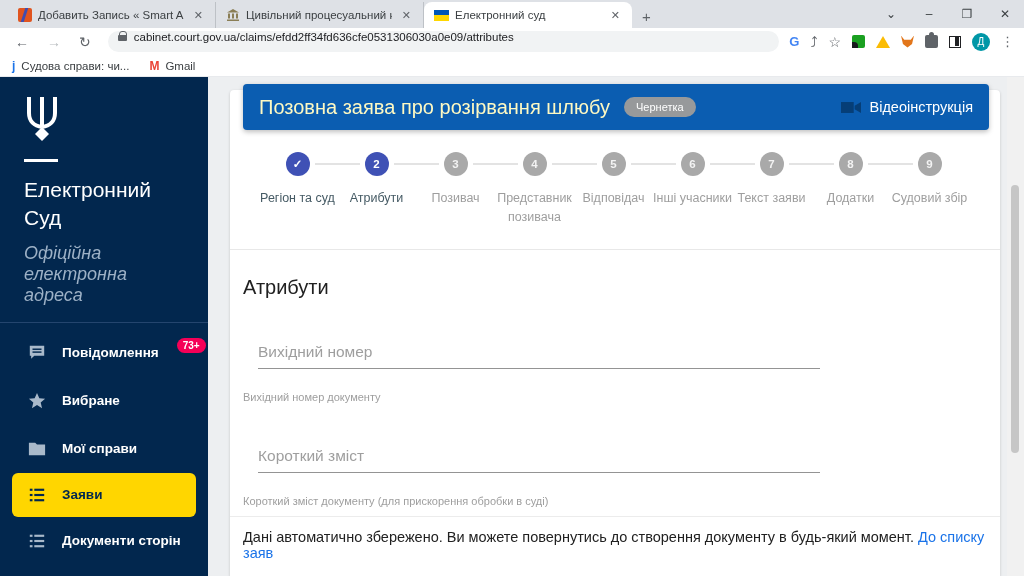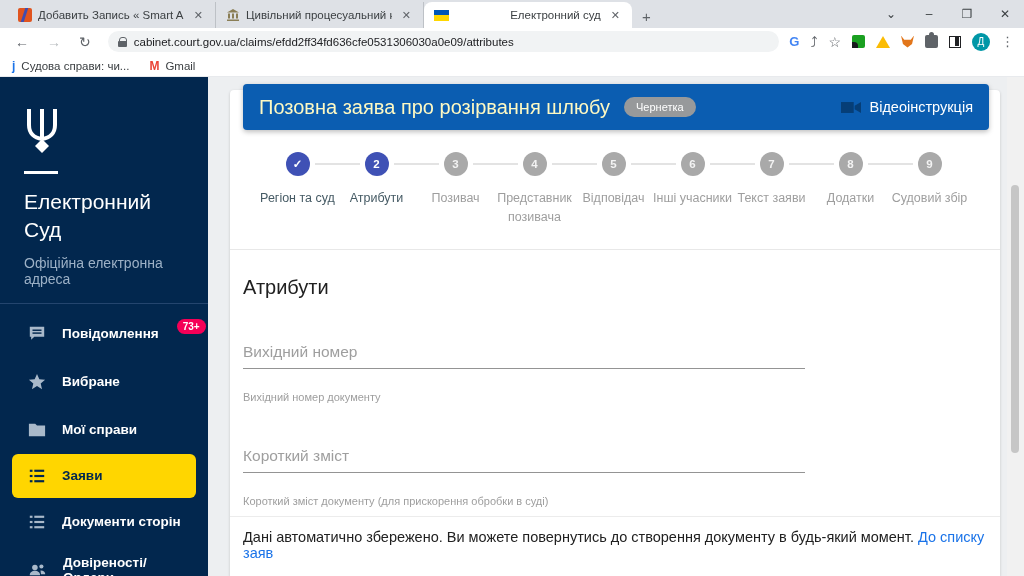--- a/index.html
+++ b/index.html
@@ -3,37 +3,37 @@
 <meta charset="utf-8">
 <style>
   * { margin:0; padding:0; box-sizing:border-box; }
   html,body { width:1024px; height:576px; overflow:hidden;
     font-family:"Liberation Sans", sans-serif; background:#dee1e6; }
 
   
   .tabstrip { height:28px; background:#dee1e6; display:flex; align-items:flex-end; position:relative; }
   .tab { display:flex; align-items:center; gap:6px; width:208px; height:26px;
     padding:0 8px 0 10px; font-size:11.5px; color:#3c4043; border-right:1px solid #bdc1c6; }
-  .tab.active { background:#ffffff; border-radius:8px 8px 0 0; border-right:none;text-align:right; }
+  .tab.active { background:#ffffff; border-radius:8px 8px 0 0; border-right:none; }
   .tab .title { flex:1; white-space:nowrap; overflow:hidden; }
   .tab .x { color:#5f6368; font-size:11px; padding:2px 4px; border-radius:50%; }
   .favicon { width:14px; height:14px; flex:0 0 auto; display:inline-block; }
   .fav-smart { background:#e0541f; border-radius:2px; position:relative; overflow:hidden; }
   .fav-smart:before { content:""; position:absolute; left:5px; top:0; width:3px; height:14px; background:#3f4db0; transform:skewX(-18deg);}
   .fav-flag { width:15px; height:11px; }
   .fav-flag .b { height:5.5px; background:#0057b7; } .fav-flag .y { height:5.5px; background:#ffd700; }
   .newtab { font-size:15px; color:#5f6368; padding:0 10px 3px 10px; }
   .wincontrols { position:absolute; right:0; top:0; height:28px; display:flex; align-items:center; }
   .wincontrols span { width:38px; text-align:center; font-size:12px; color:#3c4043; }
 
   .addressbar { height:27px; background:#ffffff; display:flex; align-items:center; padding:0 8px; gap:4px; }
   .navbtn { font-size:14px; color:#5f6368; padding:0 7px; }
   .navbtn.disabled { color:#b8bcbf; }
   .urlpill { flex:1; height:21px; background:#f1f3f4; border-radius:11px; display:flex;
-    align-items:center; padding:0 10px; gap:7px; margin:0 6px; }
+    padding:0 10px; gap:7px; margin:0 6px; }
   .lock { width:9px; height:10px; position:relative; }
   .lock:before{ content:""; position:absolute; left:1.5px; top:0; width:6px; height:6px; border:1.5px solid #5f6368; border-radius:3px 3px 0 0;}
   .lock:after{ content:""; position:absolute; left:0; top:4px; width:9px; height:6px; background:#5f6368; border-radius:1px;}
   .url { font-size:11.5px; color:#202124; }
   .abicons { display:flex; align-items:center; gap:11px; padding-right:2px; }
   .g-icon { color:#4285f4; font-weight:bold; font-size:13px; }
   .star-o { color:#5f6368; font-size:14px; }
   .ext-cast { width:13px; height:13px; background:#1aa021; border-radius:2px; position:relative; }
   .ext-cast:before { content:""; position:absolute; left:0; bottom:0; width:6px; height:6px; background:#17191c; border-radius:0 4px 0 0; }
   .ext-drive { width:0; height:0; border-left:7px solid transparent; border-right:7px solid transparent; border-bottom:12px solid #FBBC04; position:relative; }
@@ -49,26 +49,26 @@
   .bookmarks { height:22px; background:#ffffff; display:flex; align-items:center; gap:6px;
     padding:0 12px; border-bottom:1px solid #e8eaed; font-size:11.5px; color:#3c4043; }
   .bm { display:flex; align-items:center; gap:6px; margin-right:14px; }
   .bm-j { color:#1a73e8; font-weight:bold; font-size:12px; }
   .bm-gmail { color:#ea4335; font-weight:bold; font-size:12px; }
 
   
   .app { display:flex; height:499px; background:#edeff1; position:relative; }
 
   
-  .sidebar { width:208px; background:#02274e; color:#fff; flex:0 0 auto; padding-top:30px; }
+  .sidebar { width:208px; background:#02274e; color:#fff; flex:0 0 auto; padding-top:18px; }
   .logo-wrap { padding:0 24px; }
   .trident { display:block; }
   .logo-line { width:34px; height:3px; background:#fff; margin:16px 0 14px; }
   .app-title { font-size:21px; font-weight:400; line-height:1.35; color:#fff; }
-  .app-sub { font-size:14px; color:#9db1c6; margin-top:10px; }
+  .app-sub { font-size:18px; color:#9db1c6; margin-top:10px;font-style:italic; }
   .side-div { height:1px; background:#24456e; margin:16px 0 6px; }
   .menu-item { display:flex; align-items:center; gap:16px; height:48px; padding:0 16px 0 28px;
     font-size:13.5px; font-weight:700; color:#fff; }
   .menu-item svg { flex:0 0 auto; fill:#a9b9ca; }
   .menu-item.active { background:#ffd600; color:#02274e; border-radius:6px; margin:0 12px; padding:0 8px 0 16px; height:44px; }
   .menu-item.active svg { fill:#02274e; }
   .badge99 { background:#f50057; color:#fff; font-size:10px; font-weight:700; border-radius:9px;
     padding:2px 6px; margin-left:2px; position:relative; top:-7px; }
 
   
@@ -92,21 +92,21 @@
   .step.done .slabel, .step.current .slabel { color:#455a64; }
   .step:not(:first-child):before { content:""; position:absolute; top:11px; right:calc(50% + 17px);
     width:45px; height:2px; background:#e3e3e3; }
   .step-divider { height:1px; background:#e8e8e8; margin-top:22px; }
 
   
   .form-area { padding:26px 13px 0; }
   .form-title { font-size:20px; color:#212121; font-weight:400; }
   .field { margin-top:40px; width:562px; }
   .field input { width:100%; border:none; border-bottom:1px solid #949494; outline:none;
-    font-size:15.5px; color:#424242; padding:4px 0 7px; font-family:"Liberation Sans",sans-serif; background:transparent; }
+    font-size:15.5px; color:#424242; padding:4px 0 7px; font-family:"Liberation Sans",sans-serif; background:transparent;margin-left:15px; }
   .field input::placeholder { color:#9e9e9e; opacity:1; }
   .helper { font-size:11px; color:#9e9e9e; margin-top:22px; }
   .btn-row { margin-top:34px; display:flex; align-items:center; gap:28px; }
   .btn-text { background:none; border:none; font-family:"Liberation Sans",sans-serif;
     font-size:13px; font-weight:700; color:#263238; letter-spacing:.4px; padding:10px 8px; }
   .btn-yellow { background:#fdd600; border:none; border-radius:4px; font-family:"Liberation Sans",sans-serif;
     font-size:13px; font-weight:700; color:#1c1c1c; letter-spacing:.4px; padding:13px 26px;
     box-shadow:0 2px 4px rgba(0,0,0,.28); }
 
   

